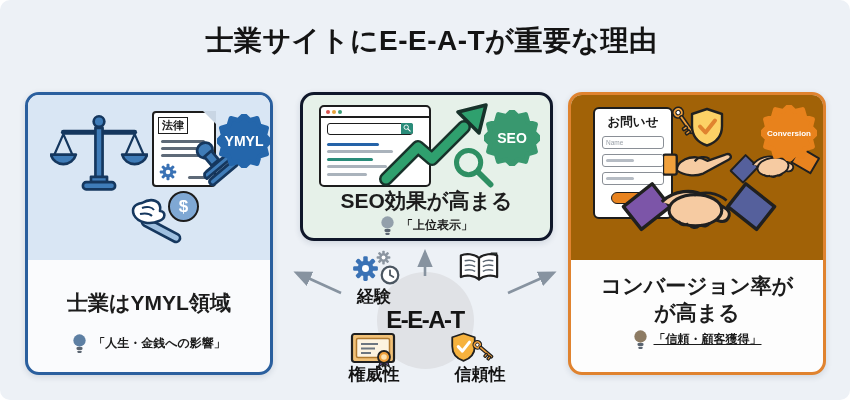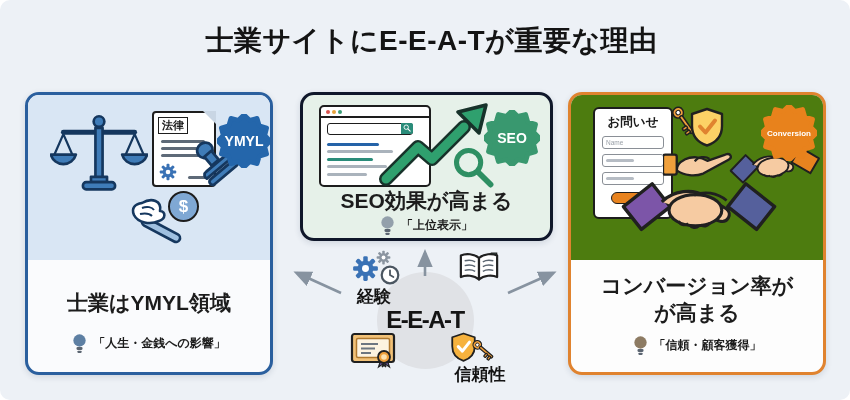--- a/index.html
+++ b/index.html
@@ -13,31 +13,31 @@
     position:absolute;top:22px;left:0;width:100%;text-align:center;
     font-size:28px;font-weight:700;letter-spacing:.5px;margin:0;color:#141414;padding-left:13px;
   }
   
   .card{position:absolute;border-radius:14px;box-shadow:0 2px 6px rgba(30,50,80,.14);}
   .card-ymyl{left:25px;top:92px;width:248px;height:283px;border:3px solid #2a5f9e;background:#fafbfd;}
   .card-seo{left:300px;top:92px;width:253px;height:149px;border:3px solid #0f172a;background:#e6f1e9;}
   .card-conv{left:568px;top:92px;width:258px;height:283px;border:3px solid #e0832f;background:#fdfdfd;}
   .card-art{position:absolute;left:0;top:0;right:0;overflow:hidden;border-radius:11px 11px 0 0;}
   .card-ymyl .card-art{height:165px;background:#d9e6f4;}
-  .card-conv .card-art{height:165px;background:#4d7c0f;}
+  .card-conv .card-art{height:165px;background:#a16207;}
   .card-seo  .card-art{height:96px;background:transparent;}
   .heading{position:absolute;left:0;right:0;text-align:center;font-size:21px;font-weight:700;color:#1c1c1c;}
   .card-ymyl .heading{top:194px;}
   .card-seo  .heading{top:92px;}
   .card-conv .heading{top:177px;line-height:27px;}
   .note{position:absolute;left:0;right:0;display:flex;justify-content:center;align-items:center;gap:6px;
         font-size:12px;font-weight:700;color:#1c1c1c;}
   .card-ymyl .note{top:238px;}
   .card-seo  .note{top:120px;}
-  .card-conv .note{top:240px;}
+  .card-conv .note{top:234px;text-decoration:underline;}
   .bulb{width:15px;height:21px;flex:0 0 auto;}
   
   .seal{position:absolute;}
   .seal svg{position:absolute;inset:0;width:100%;height:100%;}
   .seal .seal-text{position:absolute;inset:0;display:flex;align-items:center;justify-content:center;
         color:#fff;font-weight:700;}
   .seal-ymyl{left:189px;top:19px;width:54px;height:54px;}
   .seal-ymyl .seal-text{font-size:14px;}
   .seal-seo{left:181px;top:15px;width:56px;height:56px;}
   .seal-seo .seal-text{font-size:14px;}
@@ -369,20 +369,23 @@
     <span class="f-label">経験</span>
   </div>
 
   <svg class="f-book">
       <use href="#sym-book"></use>
     </svg>
 
   <svg class="f-cert">
       <use href="#sym-cert"></use>
     </svg>
+  <div class="factor f-auth-label">
+    <span class="f-label">権威性</span>
+  </div>
 
   <svg class="f-shield" style="--shield:#f6b23e;--check:#fff">
       <use href="#sym-shield"></use>
     </svg>
   <svg class="f-key" style="--key:#f0a03c">
       <use href="#sym-key"></use>
     </svg>
   <div class="factor f-trust-label">
     <span class="f-label">信頼性</span>
   </div>

